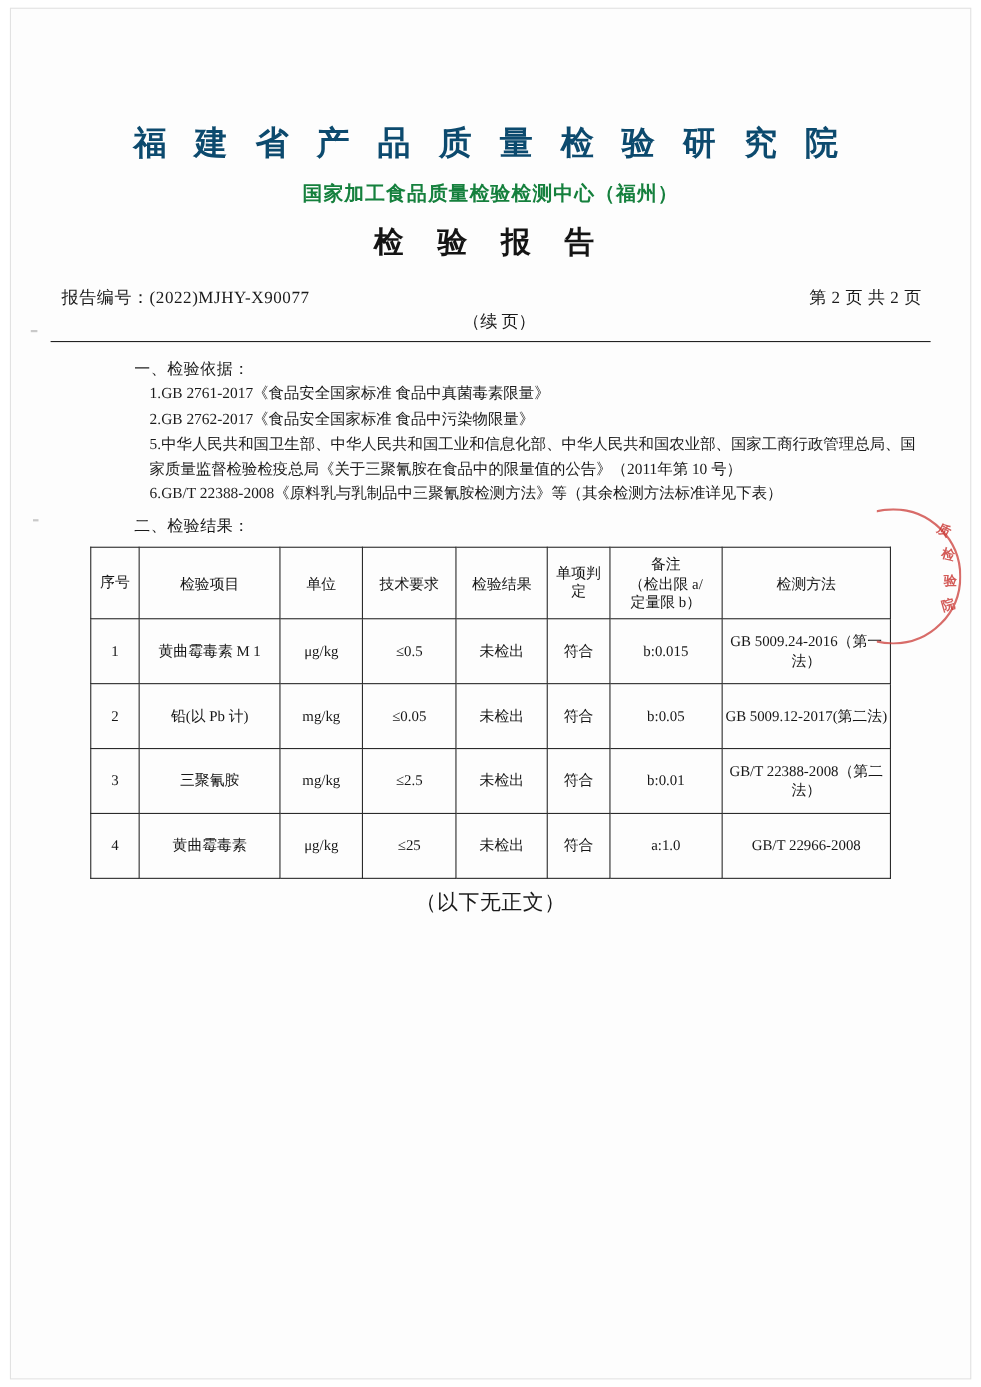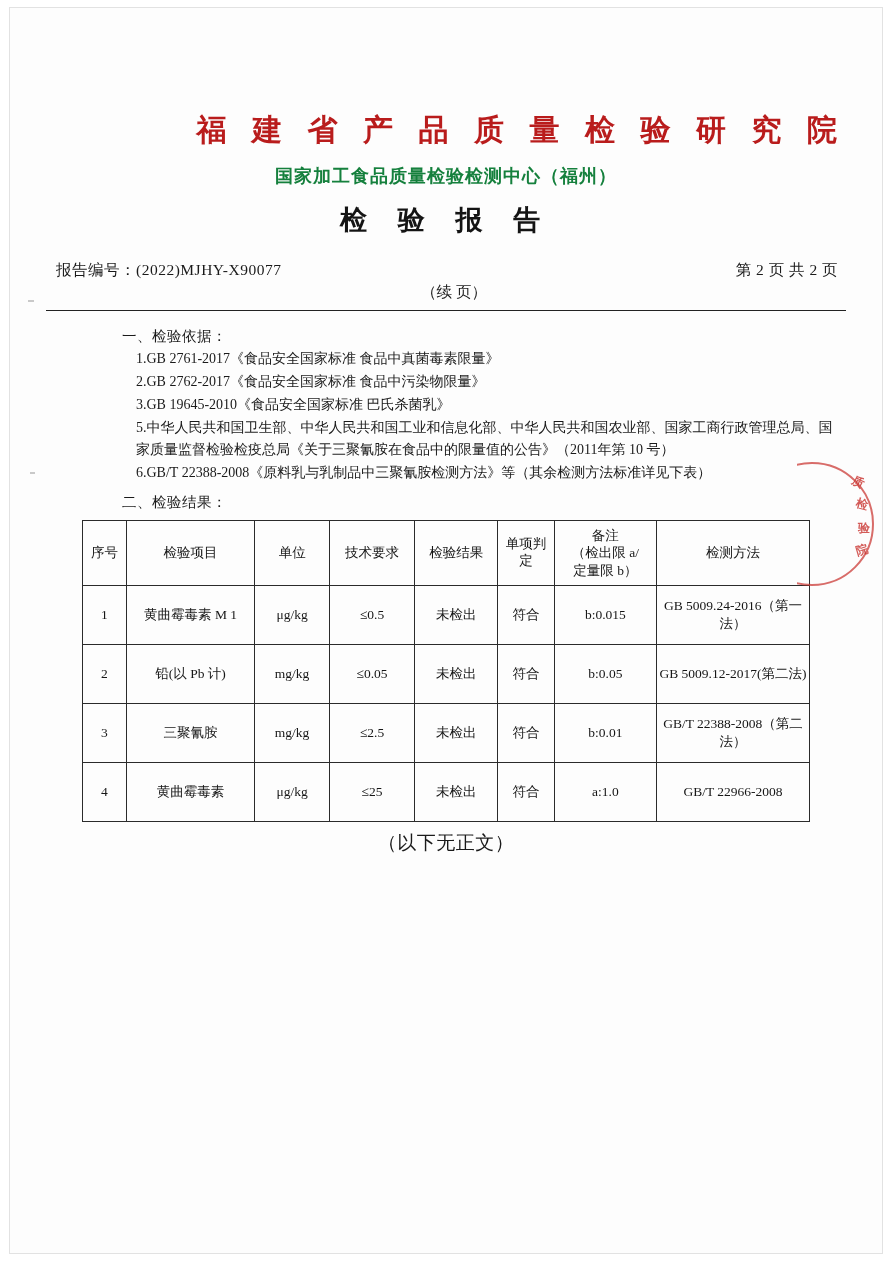--- a/index.html
+++ b/index.html
@@ -27,26 +27,26 @@
     background: #fdfdfd;
     box-shadow: 0 0 0 1px #e2e2e2;
   }
   .doc {
     position: absolute;
     left: 46px;
     top: 110px;
     width: 800px;
   }
   .title-main {
-    text-align: right;
+    text-align: center;
     font-size: 30px;
     font-weight: bold;
     letter-spacing: 9px;
     font-family: "Liberation Serif", "DejaVu Serif", serif;
-    color: #b91c1c;
+    color: #0c4a6e;
   }
   .title-sub {
     text-align: center;
     font-size: 18px;
     font-weight: bold;
     margin-top: 13px;
     letter-spacing: 1px;
     color: #15803d;
   }
   .title-report {
@@ -208,21 +208,20 @@
       </div>
       <div class="meta-center">（续 页）</div>
       <div class="meta-right">第 2 页  共 2 页</div>
     </div>
 
     <div class="section">
       <div class="section-heading">一、检验依据：</div>
       <div class="basis-list">
         <div>1.GB 2761-2017《食品安全国家标准 食品中真菌毒素限量》</div>
         <div>2.GB 2762-2017《食品安全国家标准 食品中污染物限量》</div>
-        <div>3.GB 19645-2010《食品安全国家标准 巴氏杀菌乳》</div>
         <div class="basis-wrap">5.中华人民共和国卫生部、中华人民共和国工业和信息化部、中华人民共和国农业部、国家工商行政管理总局、国家质量监督检验检疫总局《关于三聚氰胺在食品中的限量值的公告》（2011年第 10 号）</div>
         <div>6.GB/T 22388-2008《原料乳与乳制品中三聚氰胺检测方法》等（其余检测方法标准详见下表）</div>
       </div>
       <div class="section-heading2">二、检验结果：</div>
     </div>
 
     <table class="results">
       <thead>
         <tr>
           <th class="col-no">

